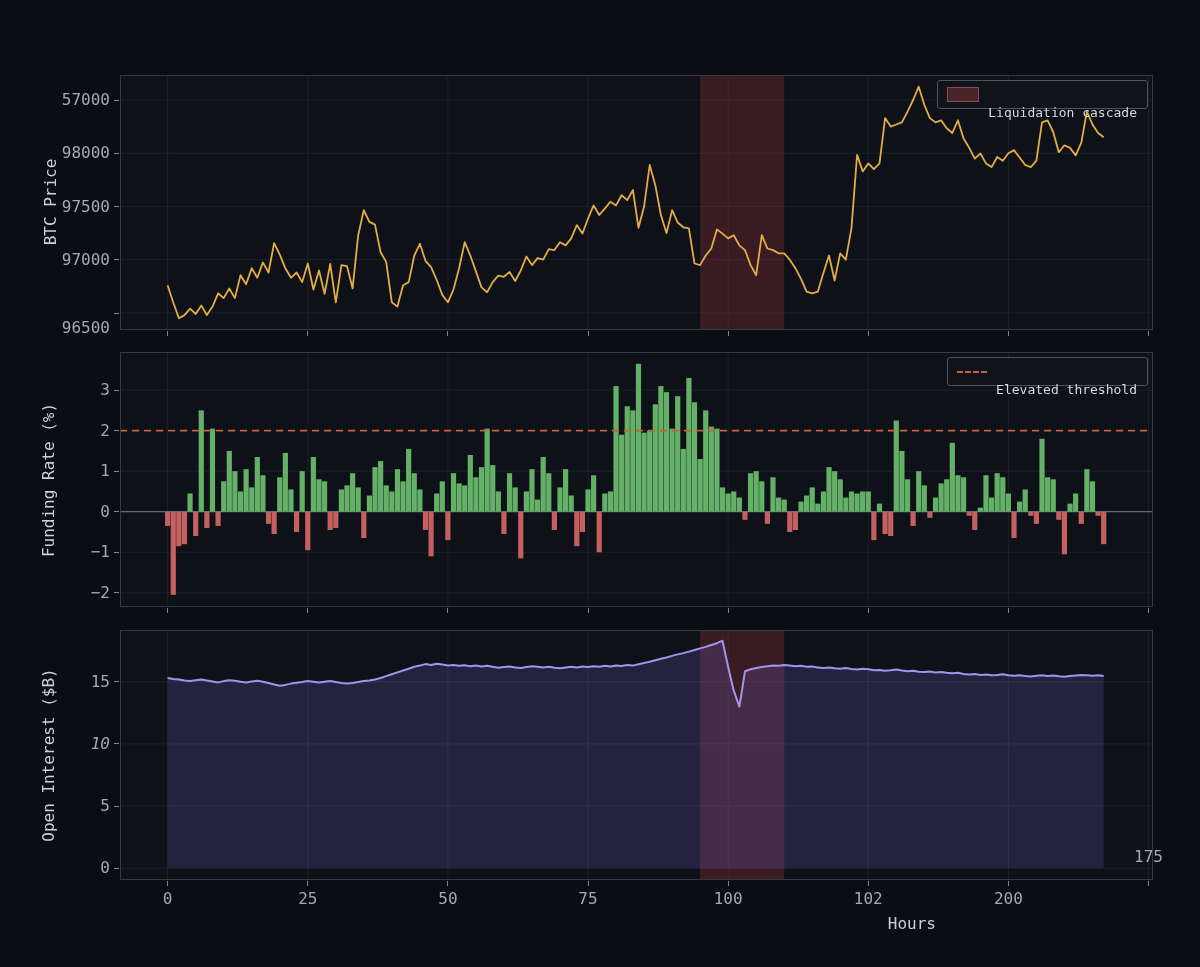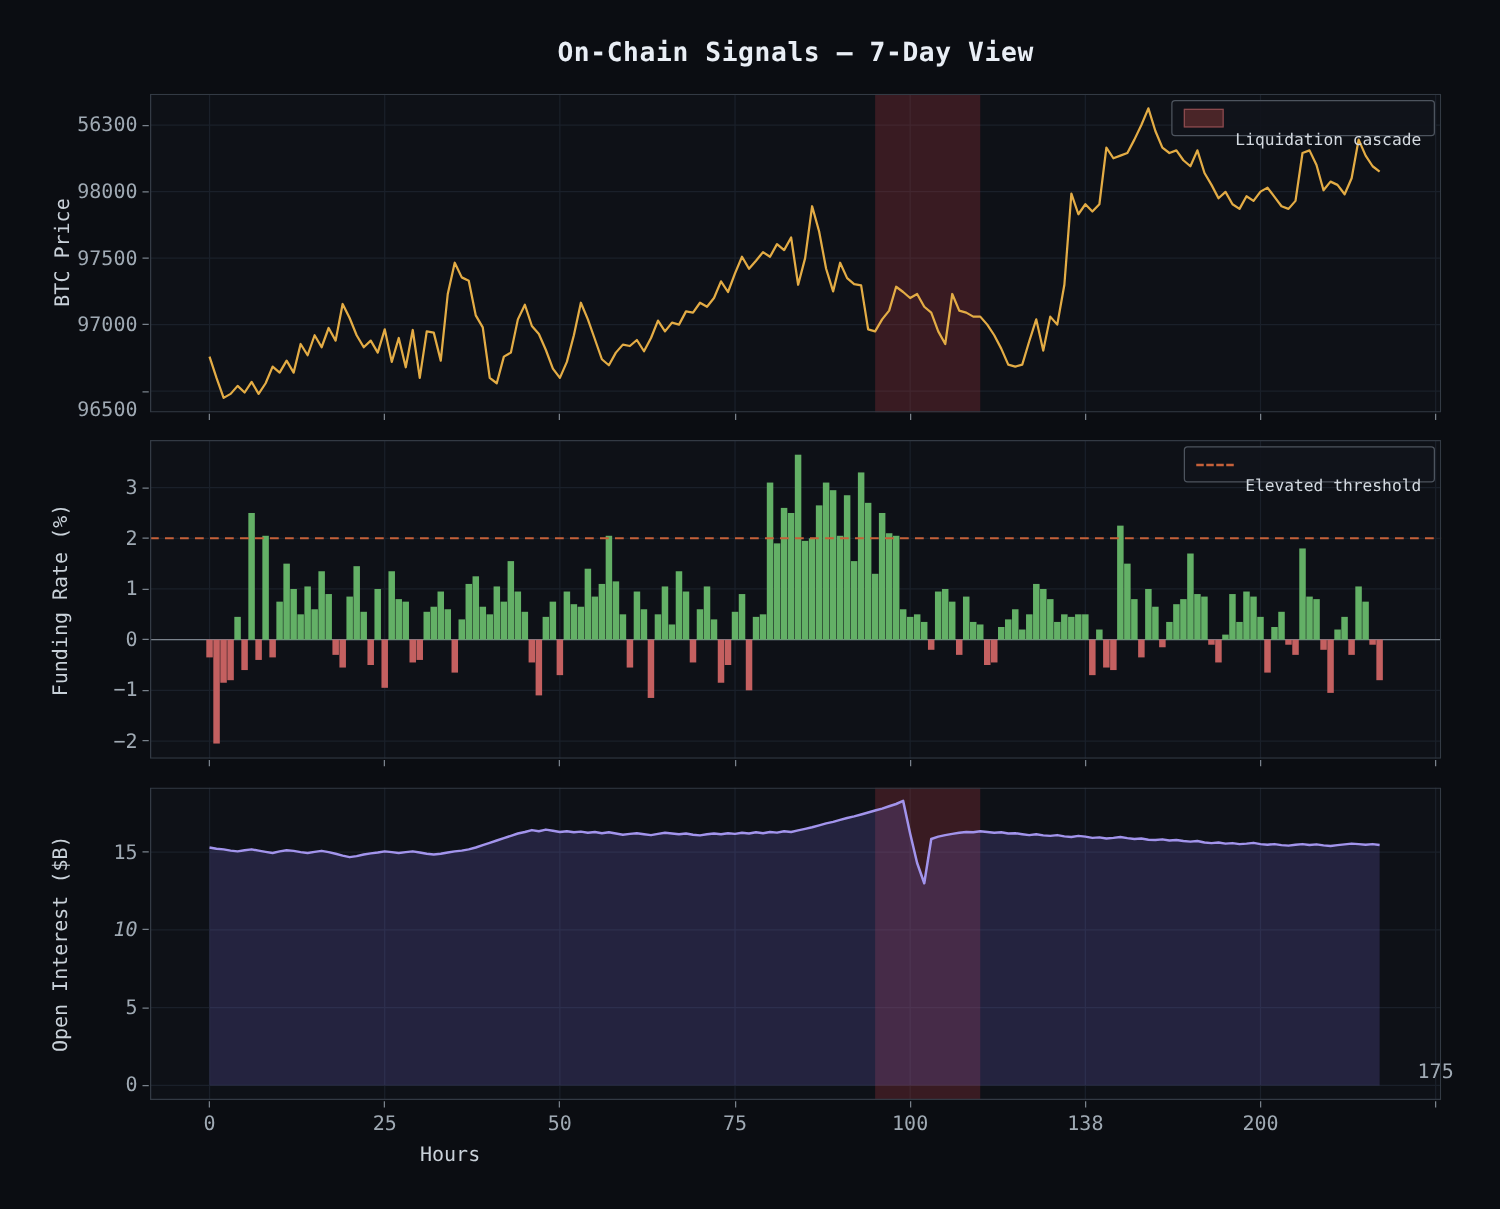--- a/index.html
+++ b/index.html
@@ -9,35 +9,34 @@
          font-size:21px;font-weight:bold;color:#e9eef5;letter-spacing:0.5px;}
   .plot{position:absolute;left:120px;}
   .plot svg{position:absolute;left:0;top:0;display:block;}
   .ylab{position:absolute;color:#c9d1d9;font-size:16px;white-space:nowrap;
         transform:translate(-50%,-50%) rotate(-90deg);}
   .ytick{position:absolute;color:#a0aab4;font-size:16px;line-height:20px;
          text-align:right;width:90px;}
   .ymark{position:absolute;height:1px;width:5px;background:#7a828c;}
   .xmark{position:absolute;width:1px;background:#7a828c;}
   .xtick{position:absolute;color:#a0aab4;font-size:16px;width:70px;text-align:center;}
-  .xlabel{position:absolute;left:336px;top:914px;width:600px;text-align:left;
+  .xlabel{position:absolute;left:336px;top:914px;width:600px;text-align:right;
           color:#c9d1d9;font-size:16px;}
   .legend{position:absolute;right:5px;top:5px;height:27px;display:flex;align-items:center;
           gap:9px;padding:0 10px 0 9px;background:rgba(16,20,27,0.92);
           border:1px solid #4d545e;border-radius:3px;z-index:5;}
   .legend .lab{color:#d3d9e0;font-size:13px;white-space:nowrap;margin-top:36px;}
   .sw-patch{display:inline-block;width:30px;height:13px;background:#4a2528;
             border:1px solid #8a4a4e;}
   .sw-dash{display:inline-block;width:30px;height:0;border-top:2px dashed #c6613a;}
 </style>
 </head>
 <body>
 
 <div class="fig">
-  <div class="title">On-Chain Signals — 7-Day View</div>
 
   <div class="ylab" style="left:50px;top:202px;">BTC Price</div>
   <div class="ylab" style="left:48px;top:480px;">Funding Rate (%)</div>
   <div class="ylab" style="left:48px;top:755px;">Open Interest ($B)</div>
 
   <div class="plot" id="plot0" style="top:75px;width:1033px;height:255px;">
     <div class="legend">
       <span class="sw-patch"></span>
       <span class="lab">Liquidation cascade</span>
     </div>
@@ -283,21 +282,21 @@
   <div id="ticks">
       <div class="ymark" style="left:114px;top:312.5px;"></div>
       <div class="ytick" style="right:1090px;top:303.0px;margin-top:15px;">96500</div>
       <div class="ymark" style="left:114px;top:259.2px;"></div>
       <div class="ytick" style="right:1090px;top:249.7px;">97000</div>
       <div class="ymark" style="left:114px;top:206.0px;"></div>
       <div class="ytick" style="right:1090px;top:196.5px;">97500</div>
       <div class="ymark" style="left:114px;top:152.8px;"></div>
       <div class="ytick" style="right:1090px;top:143.3px;">98000</div>
       <div class="ymark" style="left:114px;top:99.5px;"></div>
-      <div class="ytick" style="right:1090px;top:90.0px;">56300</div>
+      <div class="ytick" style="right:1090px;top:90.0px;">57000</div>
       <div class="xmark" style="left:167.1px;top:331px;height:5px;"></div>
       <div class="xmark" style="left:307.3px;top:331px;height:5px;"></div>
       <div class="xmark" style="left:447.4px;top:331px;height:5px;"></div>
       <div class="xmark" style="left:587.5px;top:331px;height:5px;"></div>
       <div class="xmark" style="left:727.6px;top:331px;height:5px;"></div>
       <div class="xmark" style="left:867.8px;top:331px;height:5px;"></div>
       <div class="xmark" style="left:1007.9px;top:331px;height:5px;"></div>
       <div class="xmark" style="left:1148.0px;top:331px;height:5px;"></div>
       <div class="ymark" style="left:114px;top:592.3px;"></div>
       <div class="ytick" style="right:1090px;top:582.8px;">−2</div>
@@ -333,17 +332,17 @@
       <div class="xmark" style="left:587.5px;top:881px;height:5px;"></div>
       <div class="xmark" style="left:727.6px;top:881px;height:5px;"></div>
       <div class="xmark" style="left:867.8px;top:881px;height:5px;"></div>
       <div class="xmark" style="left:1007.9px;top:881px;height:5px;"></div>
       <div class="xmark" style="left:1148.0px;top:881px;height:5px;"></div>
       <div class="xtick" style="left:132.6px;top:889px;">0</div>
       <div class="xtick" style="left:272.8px;top:889px;">25</div>
       <div class="xtick" style="left:412.9px;top:889px;">50</div>
       <div class="xtick" style="left:553.0px;top:889px;">75</div>
       <div class="xtick" style="left:693.1px;top:889px;">100</div>
-      <div class="xtick" style="left:833.3px;top:889px;">138</div>
+      <div class="xtick" style="left:833.3px;top:889px;">102</div>
       <div class="xtick" style="left:973.4px;top:889px;">200</div>
       <div class="xtick" style="left:1113.5px;top:847px;text-align:center;">175</div>
     </div>
 </div>
 
 </body></html>

